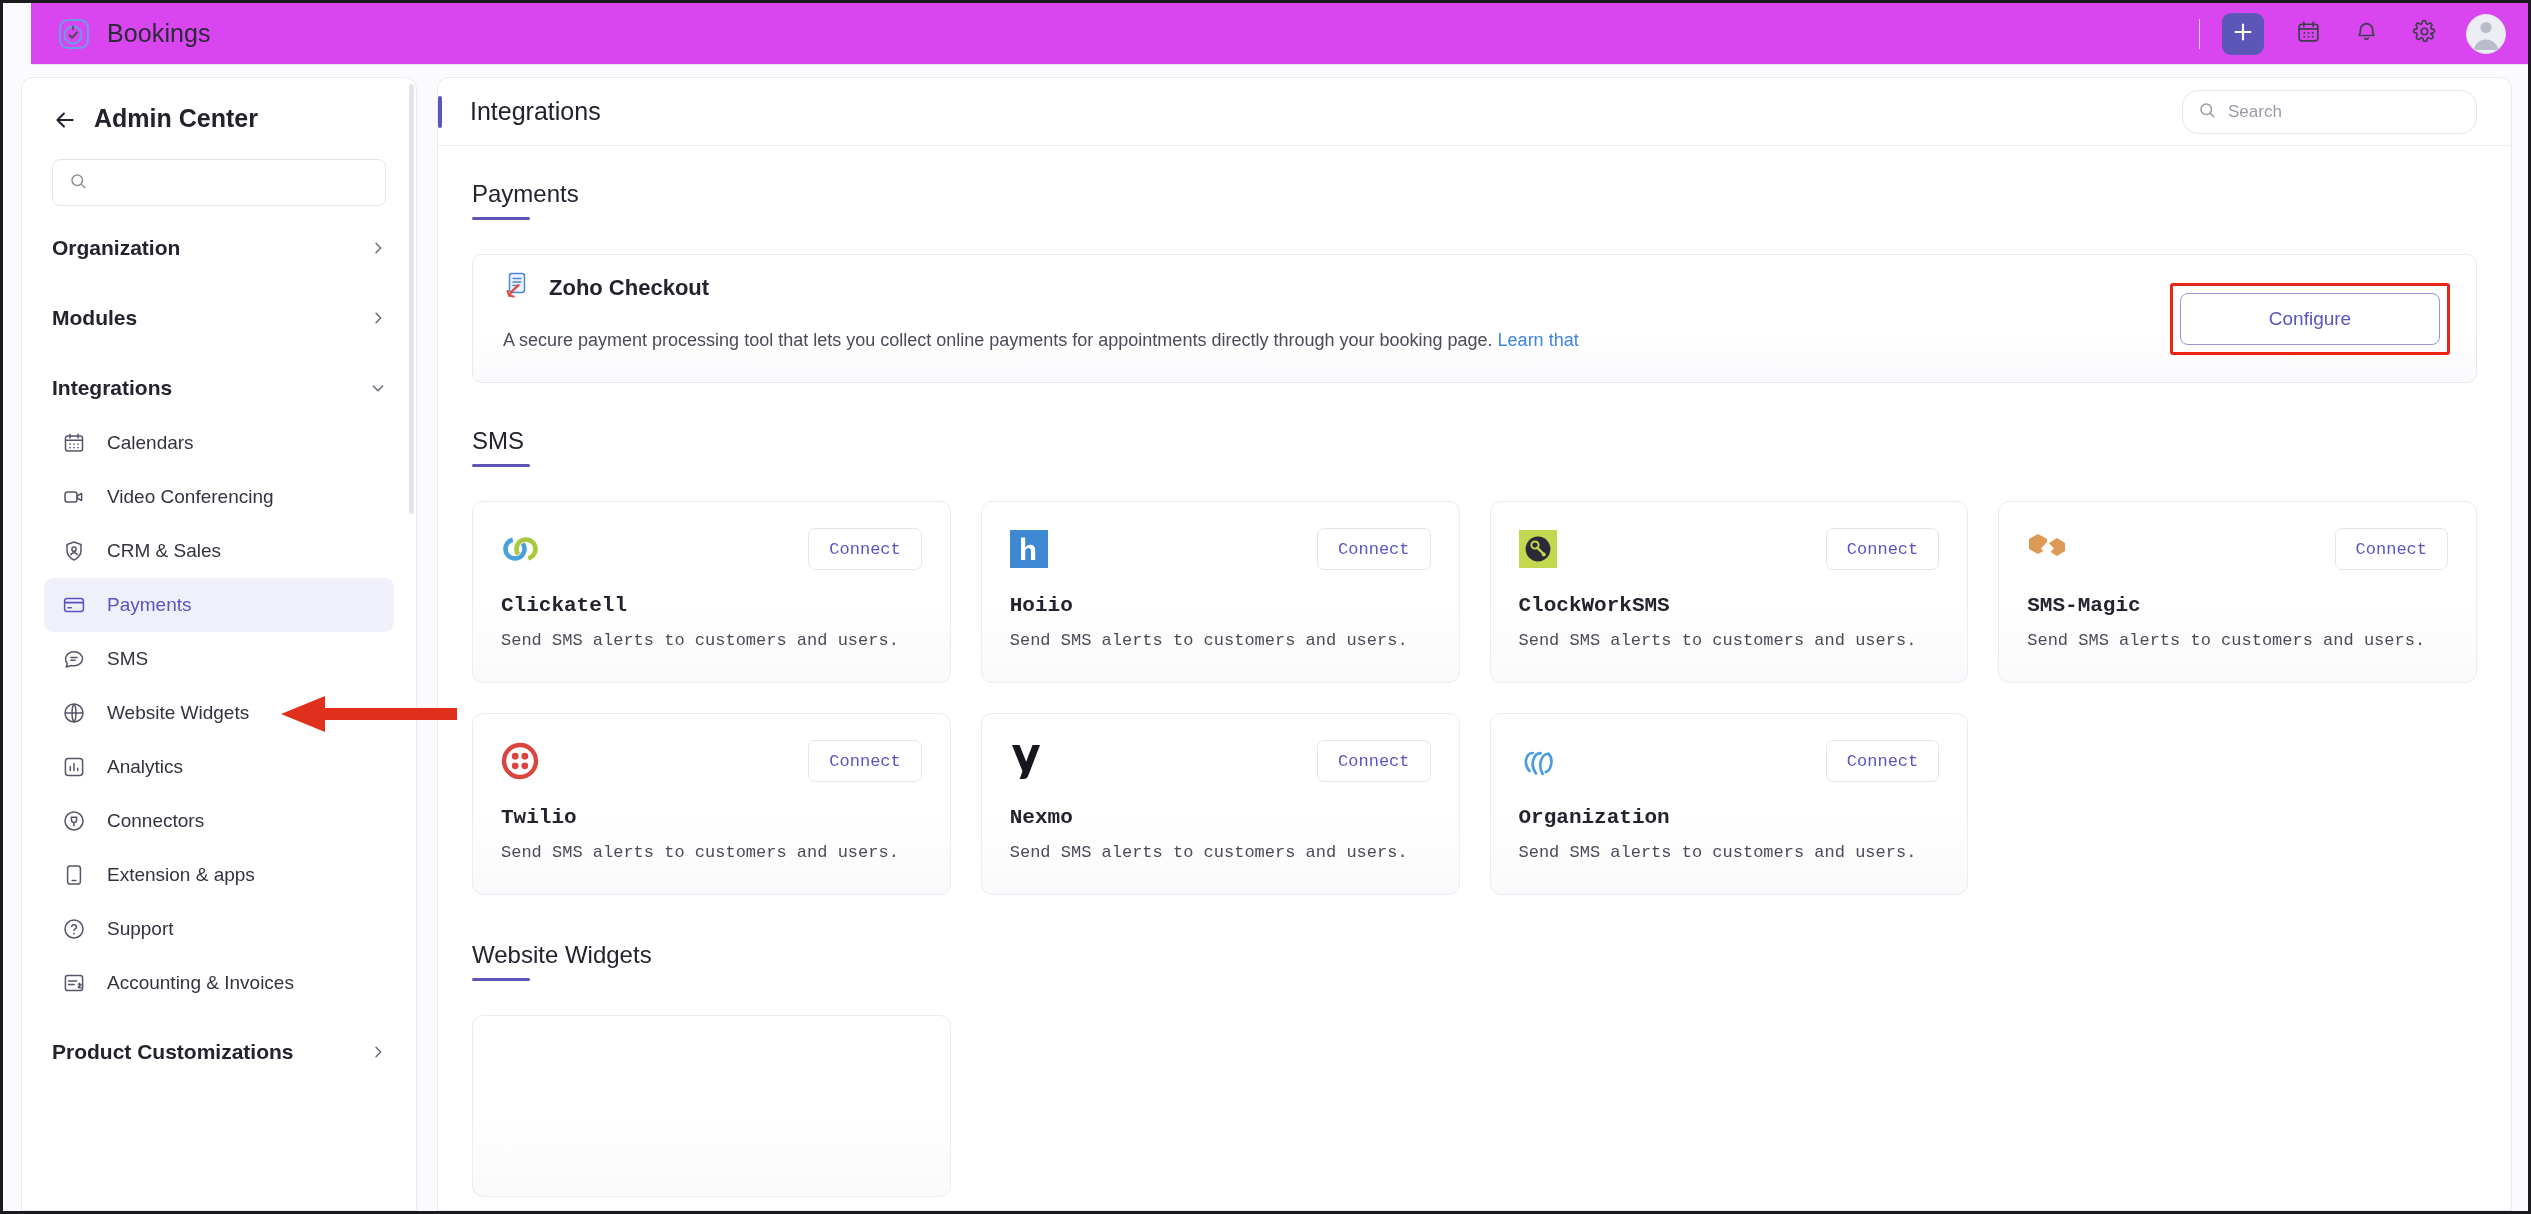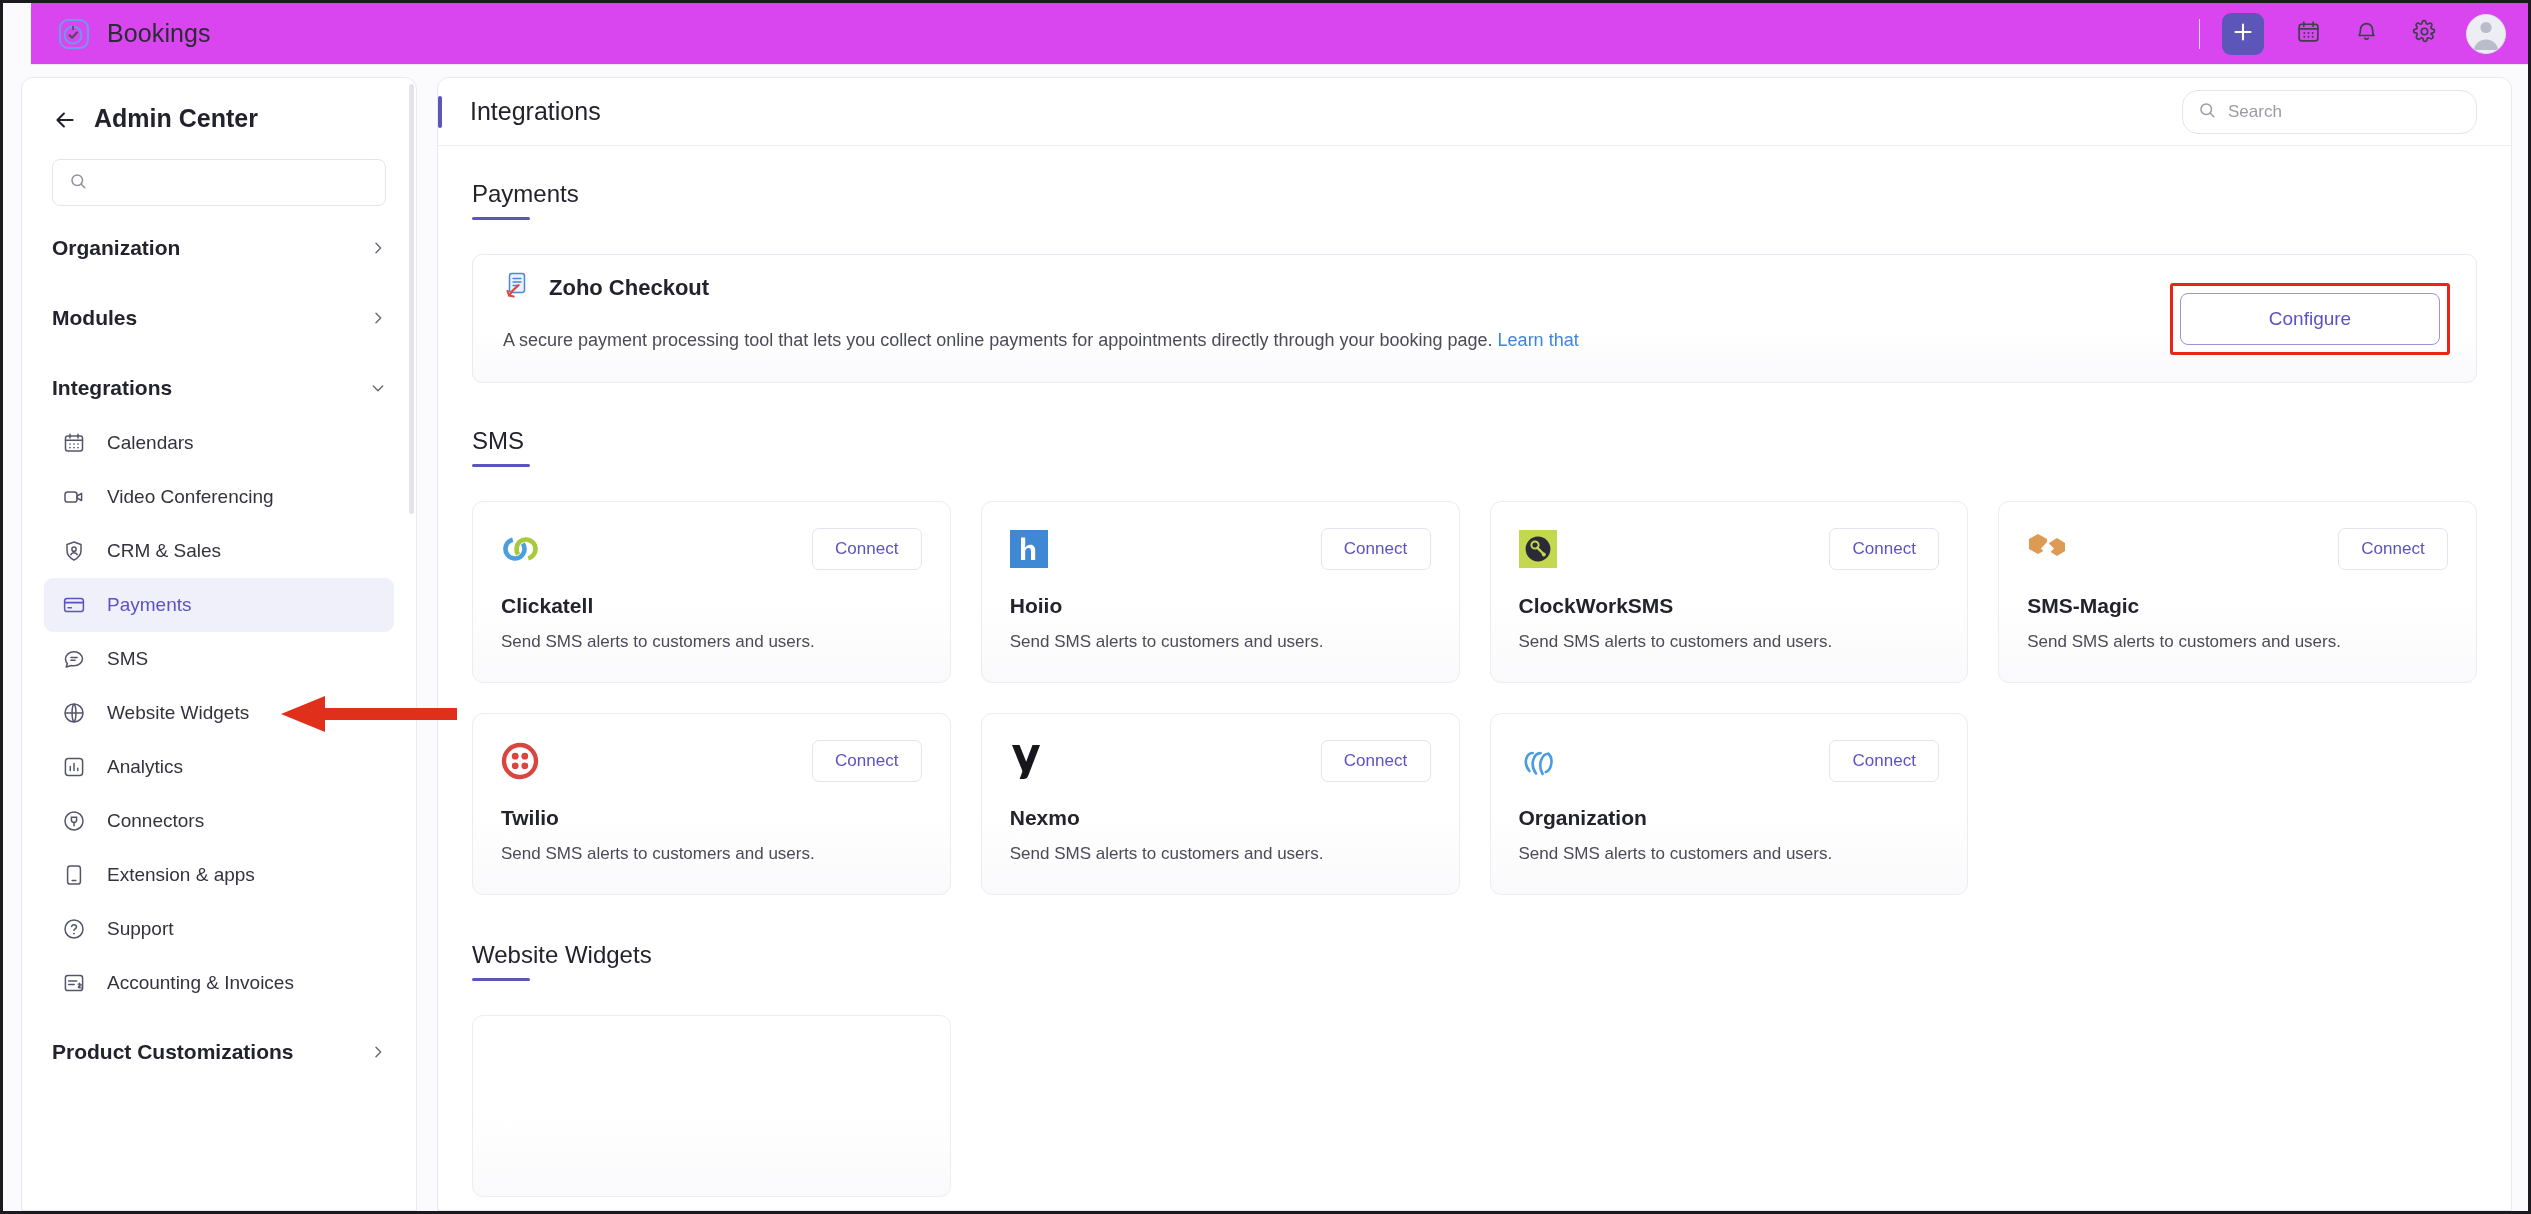--- a/index.html
+++ b/index.html
@@ -148,21 +148,21 @@
     background: #fff; color: #5b52c4; font-size: 19px; font-family: inherit;
     cursor: pointer; display: flex; align-items: center; justify-content: center;
   }
 
   
   .grid { display: grid; grid-template-columns: repeat(4, 1fr); gap: 30px; }
   .int-card {
     border: 1px solid #ececf3; border-radius: 11px;
     background: linear-gradient(180deg,#ffffff 55%, #fafafc 100%);
     padding: 26px 28px 30px 28px; min-height: 182px;
-    display: flex; flex-direction: column;
+    display: flex; flex-direction: column; font-family: Liberation Mono, monospace;
   }
   .int-top { display: flex; align-items: flex-start; justify-content: space-between; margin-bottom: 24px; }
   .int-logo { width: 42px; height: 42px; display: flex; align-items: center; }
   .connect-btn {
     min-width: 110px; height: 42px; padding: 0 20px;
     border: 1px solid #e4e4ef; border-radius: 7px; background: #fff;
     color: #5b52c4; font-size: 17px; font-family: inherit; cursor: pointer;
   }
   .int-name { font-size: 21px; color: #23232e; margin-bottom: 14px; font-weight: 600; }
   .int-desc { font-size: 17px; color: #4b4b58; }

